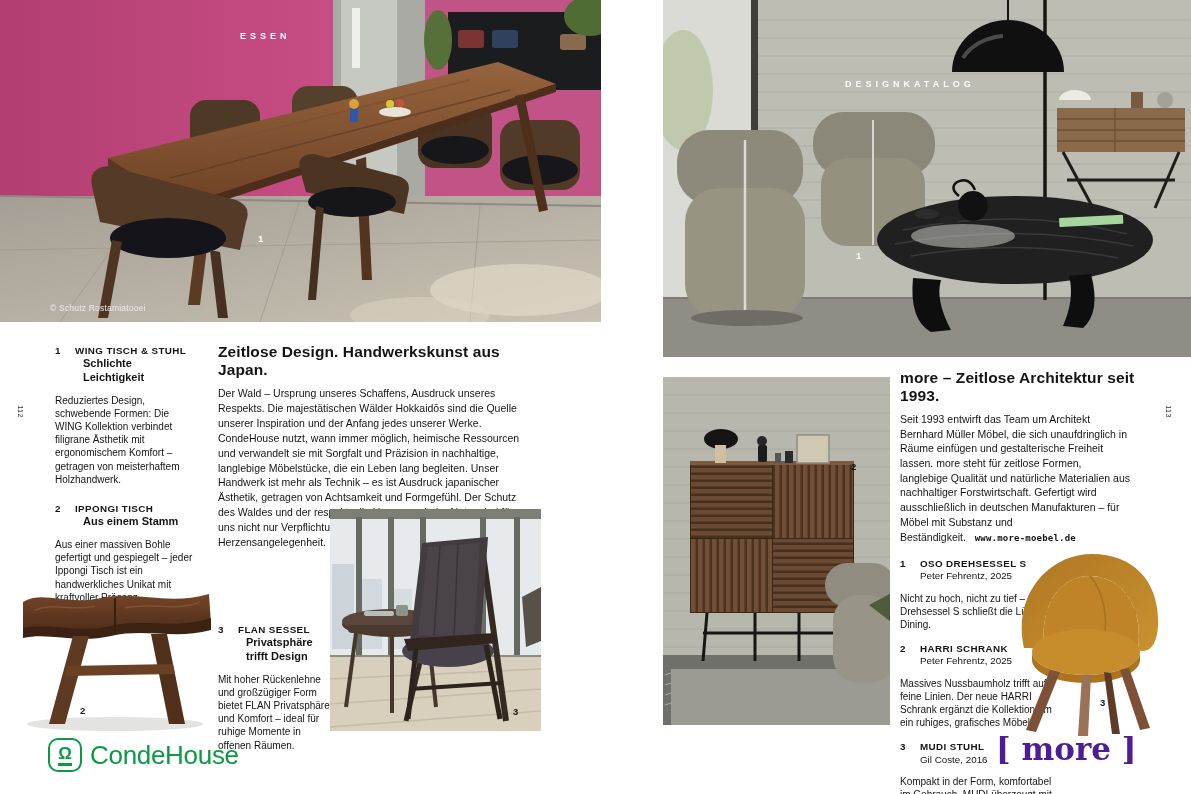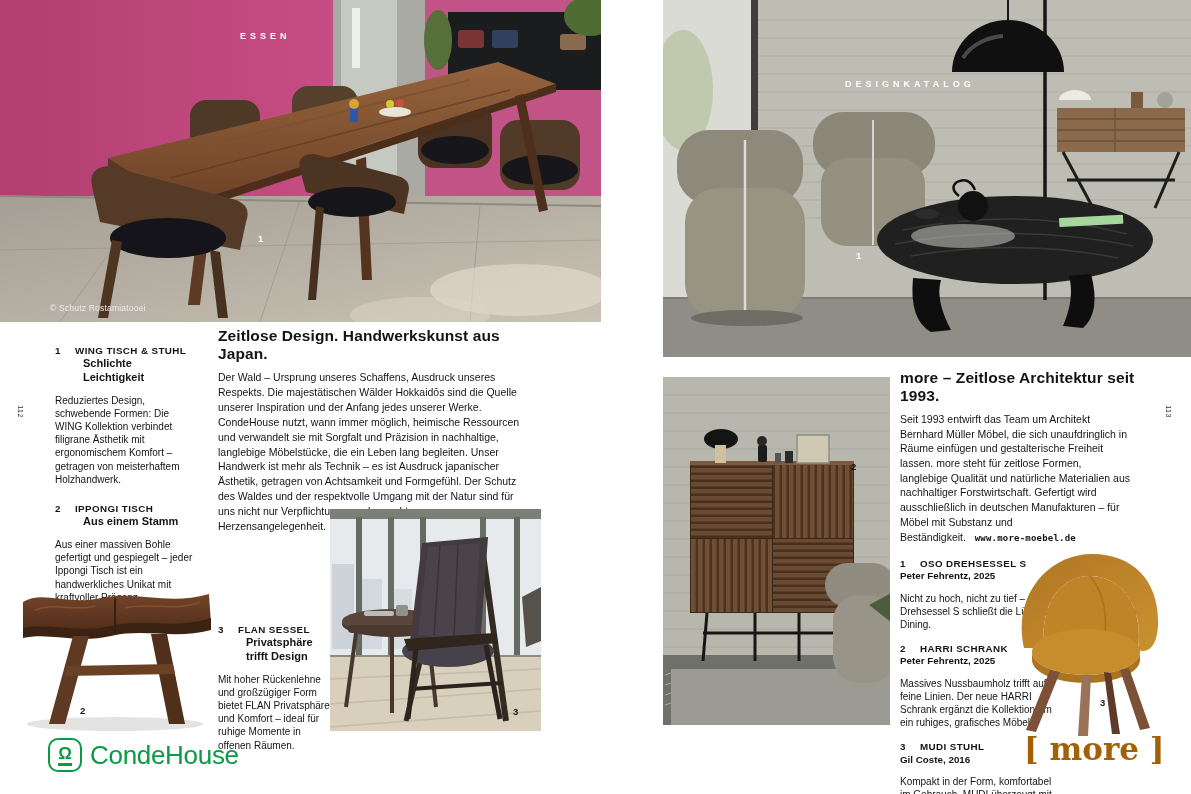--- a/index.html
+++ b/index.html
@@ -16,43 +16,43 @@
   .marker{position:absolute;font-size:9.5px;font-weight:600;line-height:1;}
   .marker.light{color:#fff;}
   .marker.dark{color:#141414;}
 
   
   .itemcol{position:absolute;left:55px;top:345px;width:140px;}
   .item{margin-bottom:17px;}
   .item-head{display:flex;font-size:9.8px;font-weight:bold;letter-spacing:.4px;line-height:1.25;}
   .item-num{width:20px;flex:none;}
   .item-sub{margin-left:28px;font-size:11px;font-weight:bold;line-height:1.25;}
-  .item-designer{font-size:9.8px;line-height:1.25;font-weight:bold;}
+  .item-designer{margin-left:20px;font-size:9.8px;line-height:1.25;}
   .item-body{margin-top:9px;font-size:10px;line-height:1.32;}
 
-  .article{position:absolute;left:218px;top:327px;width:308px;}
+  .article{position:absolute;left:218px;top:343px;width:308px;}
   .article h1{margin:0 0 7px 0;font-size:15.5px;letter-spacing:.1px;}
   .article p{margin:0;font-size:10.5px;line-height:1.42;}
   .weblink{font-family:"DejaVu Sans Mono",monospace;font-size:9px;letter-spacing:.2px;color:#141414;text-decoration:none;font-weight:bold;}
 
   .flan-text{position:absolute;left:218px;top:624px;width:112px;}
 
   .rightcol{position:absolute;left:900px;top:369px;width:244px;}
   .rightcol h1{margin:0 0 7px 0;font-size:15.5px;letter-spacing:.1px;}
   .rightcol .intro{margin:0 13px 14px 0;font-size:10.5px;line-height:1.4;}
   .rightcol .item{margin-bottom:12px;}
   .narrow{width:152px;}
 
   
   .condehouse{position:absolute;left:48px;top:738px;display:flex;align-items:center;color:#0a9a44;}
   .ch-icon{width:30px;height:30px;border:2.6px solid #0a9a44;border-radius:10px;display:flex;flex-direction:column;align-items:center;justify-content:center;margin-right:8px;flex:none;}
   .ch-icon .omega{font-size:17px;font-weight:bold;line-height:1;margin-top:1px;}
   .ch-icon .bar{width:14px;height:2.4px;background:#0a9a44;margin-top:1px;}
   .ch-name{font-size:26px;letter-spacing:-.3px;}
-  .more-logo{position:absolute;left:1024px;top:731px;font-family:"DejaVu Serif","Liberation Serif",serif;font-weight:bold;font-size:31px;letter-spacing:0px;color:#a16207;}
+  .more-logo{position:absolute;left:996px;top:731px;font-family:"DejaVu Serif","Liberation Serif",serif;font-weight:bold;font-size:31px;letter-spacing:0px;color:#4c1d95;}
 
   .pagenum{position:absolute;font-size:7px;color:#333;transform:rotate(90deg);letter-spacing:.5px;}
 </style>
 </head>
 <body>
 
 <div class="spread">
 
   <div class="photo" style="left:0;top:0;width:601px;height:322px;">
     <svg viewBox="0 0 601 322" preserveAspectRatio="none">

